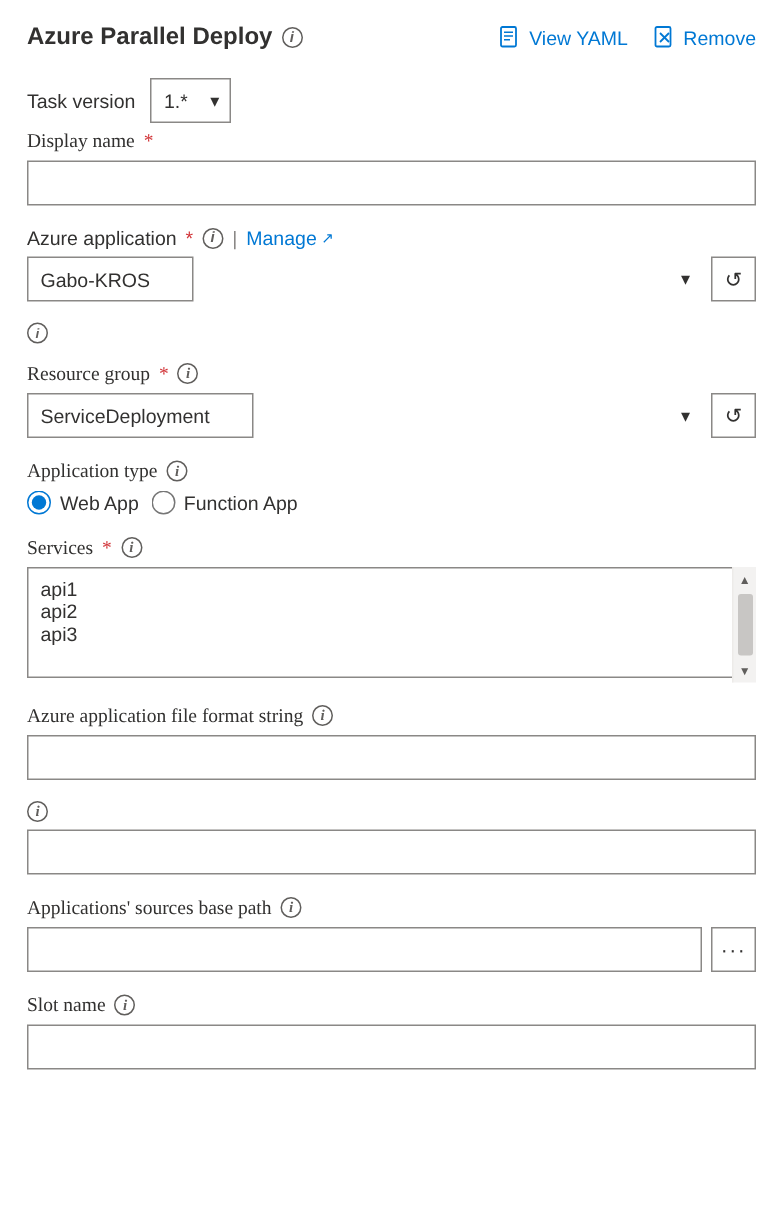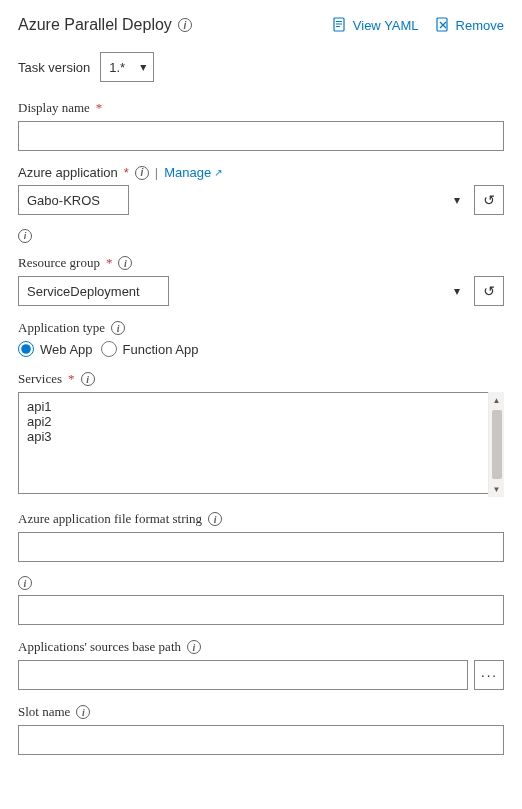--- a/index.html
+++ b/index.html
@@ -21,21 +21,21 @@
     }
 
     .header-left {
       display: flex;
       align-items: center;
       gap: 6px;
     }
 
     .header-title {
       font-size: 16px;
-      font-weight: 400;
+      font-weight: 700;
       color: #323130;
     }
 
     .header-right {
       display: flex;
       align-items: center;
       gap: 16px;
     }
 
     .header-link {
@@ -80,21 +80,21 @@
     }
 
     .required-star {
       color: #d13438;
     }
 
     .task-version-row {
       display: flex;
       align-items: center;
       gap: 10px;
-      margin-bottom: 18px;
+      margin-bottom: 4px;
     }
 
     .task-version-label {
       font-size: 13px;
       color: #323130;
     }
 
     .select-wrapper {
       position: relative;
       display: inline-flex;
@@ -229,21 +229,21 @@
 
     .radio-option input[type="radio"] {
       accent-color: #0078d4;
       width: 16px;
       height: 16px;
       cursor: pointer;
     }
 
     .services-textarea {
       width: 100%;
-      height: 102px;
+      height: 74px;
       border: 1px solid #8a8886;
       padding: 6px 8px;
       font-size: 13px;
       color: #323130;
       resize: none;
       outline: none;
       font-family: inherit;
       position: relative;
     }
 

